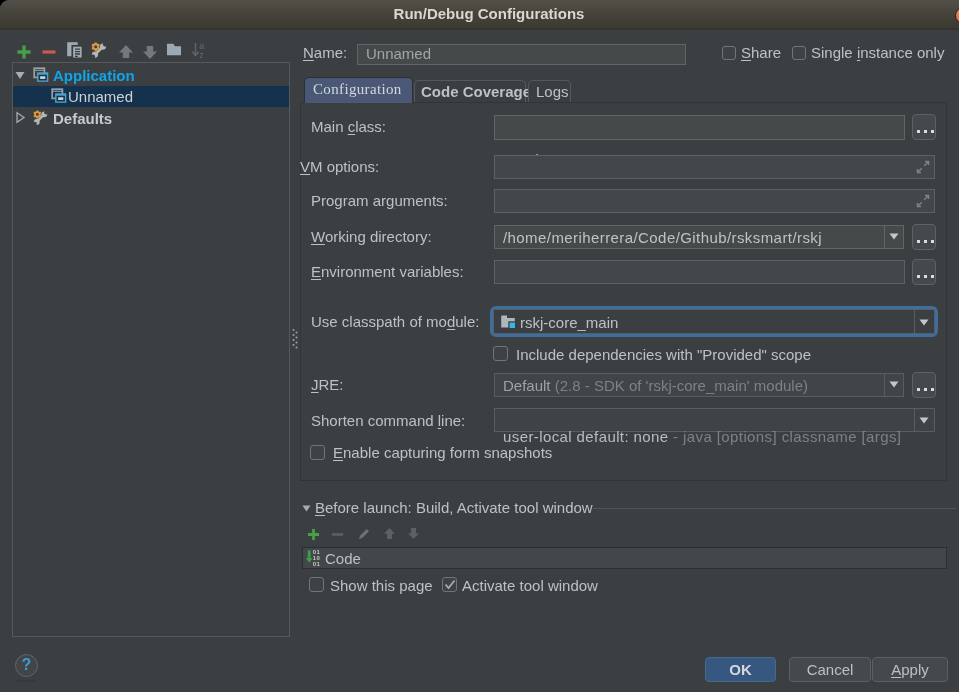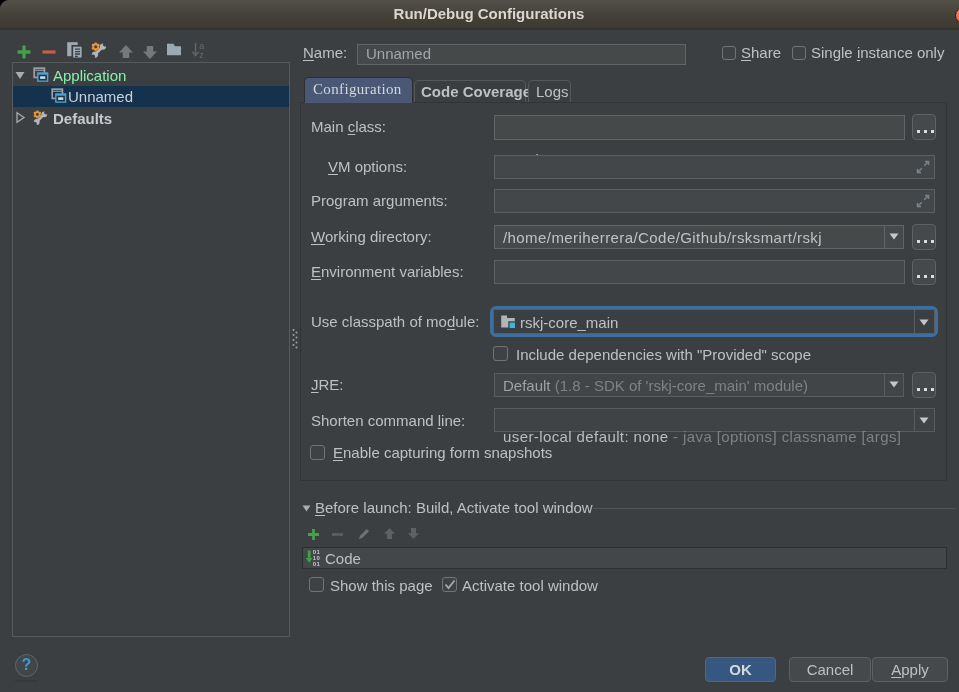--- a/index.html
+++ b/index.html
@@ -112,21 +112,21 @@
         <circle cx="3" cy="14.6" r="2.1" fill="#3c3f41"></circle>
       </g>
       <g fill="#e2973f">
         <circle cx="5.7" cy="4.7" r="3.4"></circle>
         <rect x="4.6" y="0.4" width="2.2" height="8.6" rx="0.4"></rect>
         <rect x="4.6" y="0.4" width="2.2" height="8.6" rx="0.4" transform="rotate(60 5.7 4.7)"></rect>
         <rect x="4.6" y="0.4" width="2.2" height="8.6" rx="0.4" transform="rotate(-60 5.7 4.7)"></rect>
       </g>
       <circle cx="5.7" cy="4.7" r="1.5" fill="#3c3f41"></circle>
     </svg>
-    <div class="lbl" style="left:53px;top:67px;font-weight:normal;color:#86efac;">Application</div>
+    <div class="lbl" style="left:53px;top:67px;font-weight:bold;color:#0ea5e9;">Application</div>
     <div class="lbl" style="left:68px;top:88px;color:#cdd1d5;">Unnamed</div>
     <div class="lbl" style="left:53px;top:110px;font-weight:bold;color:#c6cace;">Defaults</div>
   </div>
 
   <svg style="left:292px;top:328px;width:6px;height:22px" viewBox="0 0 6 22">
     <g fill="#9fa2a4">
       <circle cx="1.5" cy="2" r="1"></circle>
         <circle cx="4.5" cy="4.5" r="1"></circle>
       <circle cx="1.5" cy="7" r="1"></circle>
         <circle cx="4.5" cy="9.5" r="1"></circle>
@@ -161,21 +161,21 @@
 
     <div class="lbl" style="left:311px;top:118px;">Main <u>c</u>lass:</div>
     <div class="field" style="left:494px;top:115px;width:411px;height:25px;"></div>
     <div class="lbl" style="left:503px;top:119px;color:#bfc3c7;margin-top:32px;">co.rsk.Start</div>
     <div class="dots3" style="left:912px;top:114px;">
         <i></i>
         <i></i>
         <i></i>
       </div>
 
-    <div class="lbl" style="left:328px;top:158px;"><u>V</u>M options:</div>
+    <div class="lbl" style="left:300px;top:158px;"><u>V</u>M options:</div>
     <div class="cfield" style="left:494px;top:155px;width:441px;height:24px;"></div>
     <svg style="left:916px;top:160px;width:14px;height:14px" viewBox="0 0 14 14">
       <path d="M8.2 5.8 L12.5 1.5 M9 1.5 h3.5 v3.5 M5.8 8.2 L1.5 12.5 M1.5 9 v3.5 h3.5" stroke="#78838a" stroke-width="1.5" fill="none"></path>
     </svg>
 
     <div class="lbl" style="left:311px;top:192px;">Program ar<u>g</u>uments:</div>
     <div class="cfield" style="left:494px;top:189px;width:441px;height:24px;"></div>
     <svg style="left:916px;top:194px;width:14px;height:14px" viewBox="0 0 14 14">
       <path d="M8.2 5.8 L12.5 1.5 M9 1.5 h3.5 v3.5 M5.8 8.2 L1.5 12.5 M1.5 9 v3.5 h3.5" stroke="#78838a" stroke-width="1.5" fill="none"></path>
     </svg>
@@ -217,21 +217,21 @@
 
     <div class="cb" style="left:493px;top:346px;width:15px;height:15px;"></div>
     <div class="lbl" style="left:516px;top:346px;">Include dependencies with "Provided" scope</div>
 
     <div class="lbl" style="left:311px;top:376px;"><u>J</u>RE:</div>
     <div class="dfield" style="left:494px;top:373px;width:410px;height:24px;"></div>
     <div class="abs" style="left:884px;top:374px;width:1px;height:22px;background:#595d5f;"></div>
     <svg style="left:889px;top:381px;width:10px;height:7px" viewBox="0 0 10 7">
         <path d="M0.5 0.5 h9 L5 6.5 Z" fill="#c3c7cb"></path>
       </svg>
-    <div class="lbl" style="left:503px;top:377px;color:#9ea2a5;">Default <span style="color:#7e8285">(1.8 - SDK of 'rskj-core_main' module)</span></div>
+    <div class="lbl" style="left:503px;top:377px;color:#9ea2a5;">Default <span style="color:#7e8285">(2.8 - SDK of 'rskj-core_main' module)</span></div>
     <div class="dots3" style="left:912px;top:372px;">
         <i></i>
         <i></i>
         <i></i>
       </div>
 
     <div class="lbl" style="left:311px;top:412px;">Shorten command <u>l</u>ine:</div>
     <div class="dfield" style="left:494px;top:408px;width:441px;height:24px;background:#3f4345;"></div>
     <div class="abs" style="left:914px;top:409px;width:1px;height:22px;background:#595d5f;"></div>
     <svg style="left:919px;top:417px;width:10px;height:7px" viewBox="0 0 10 7">

